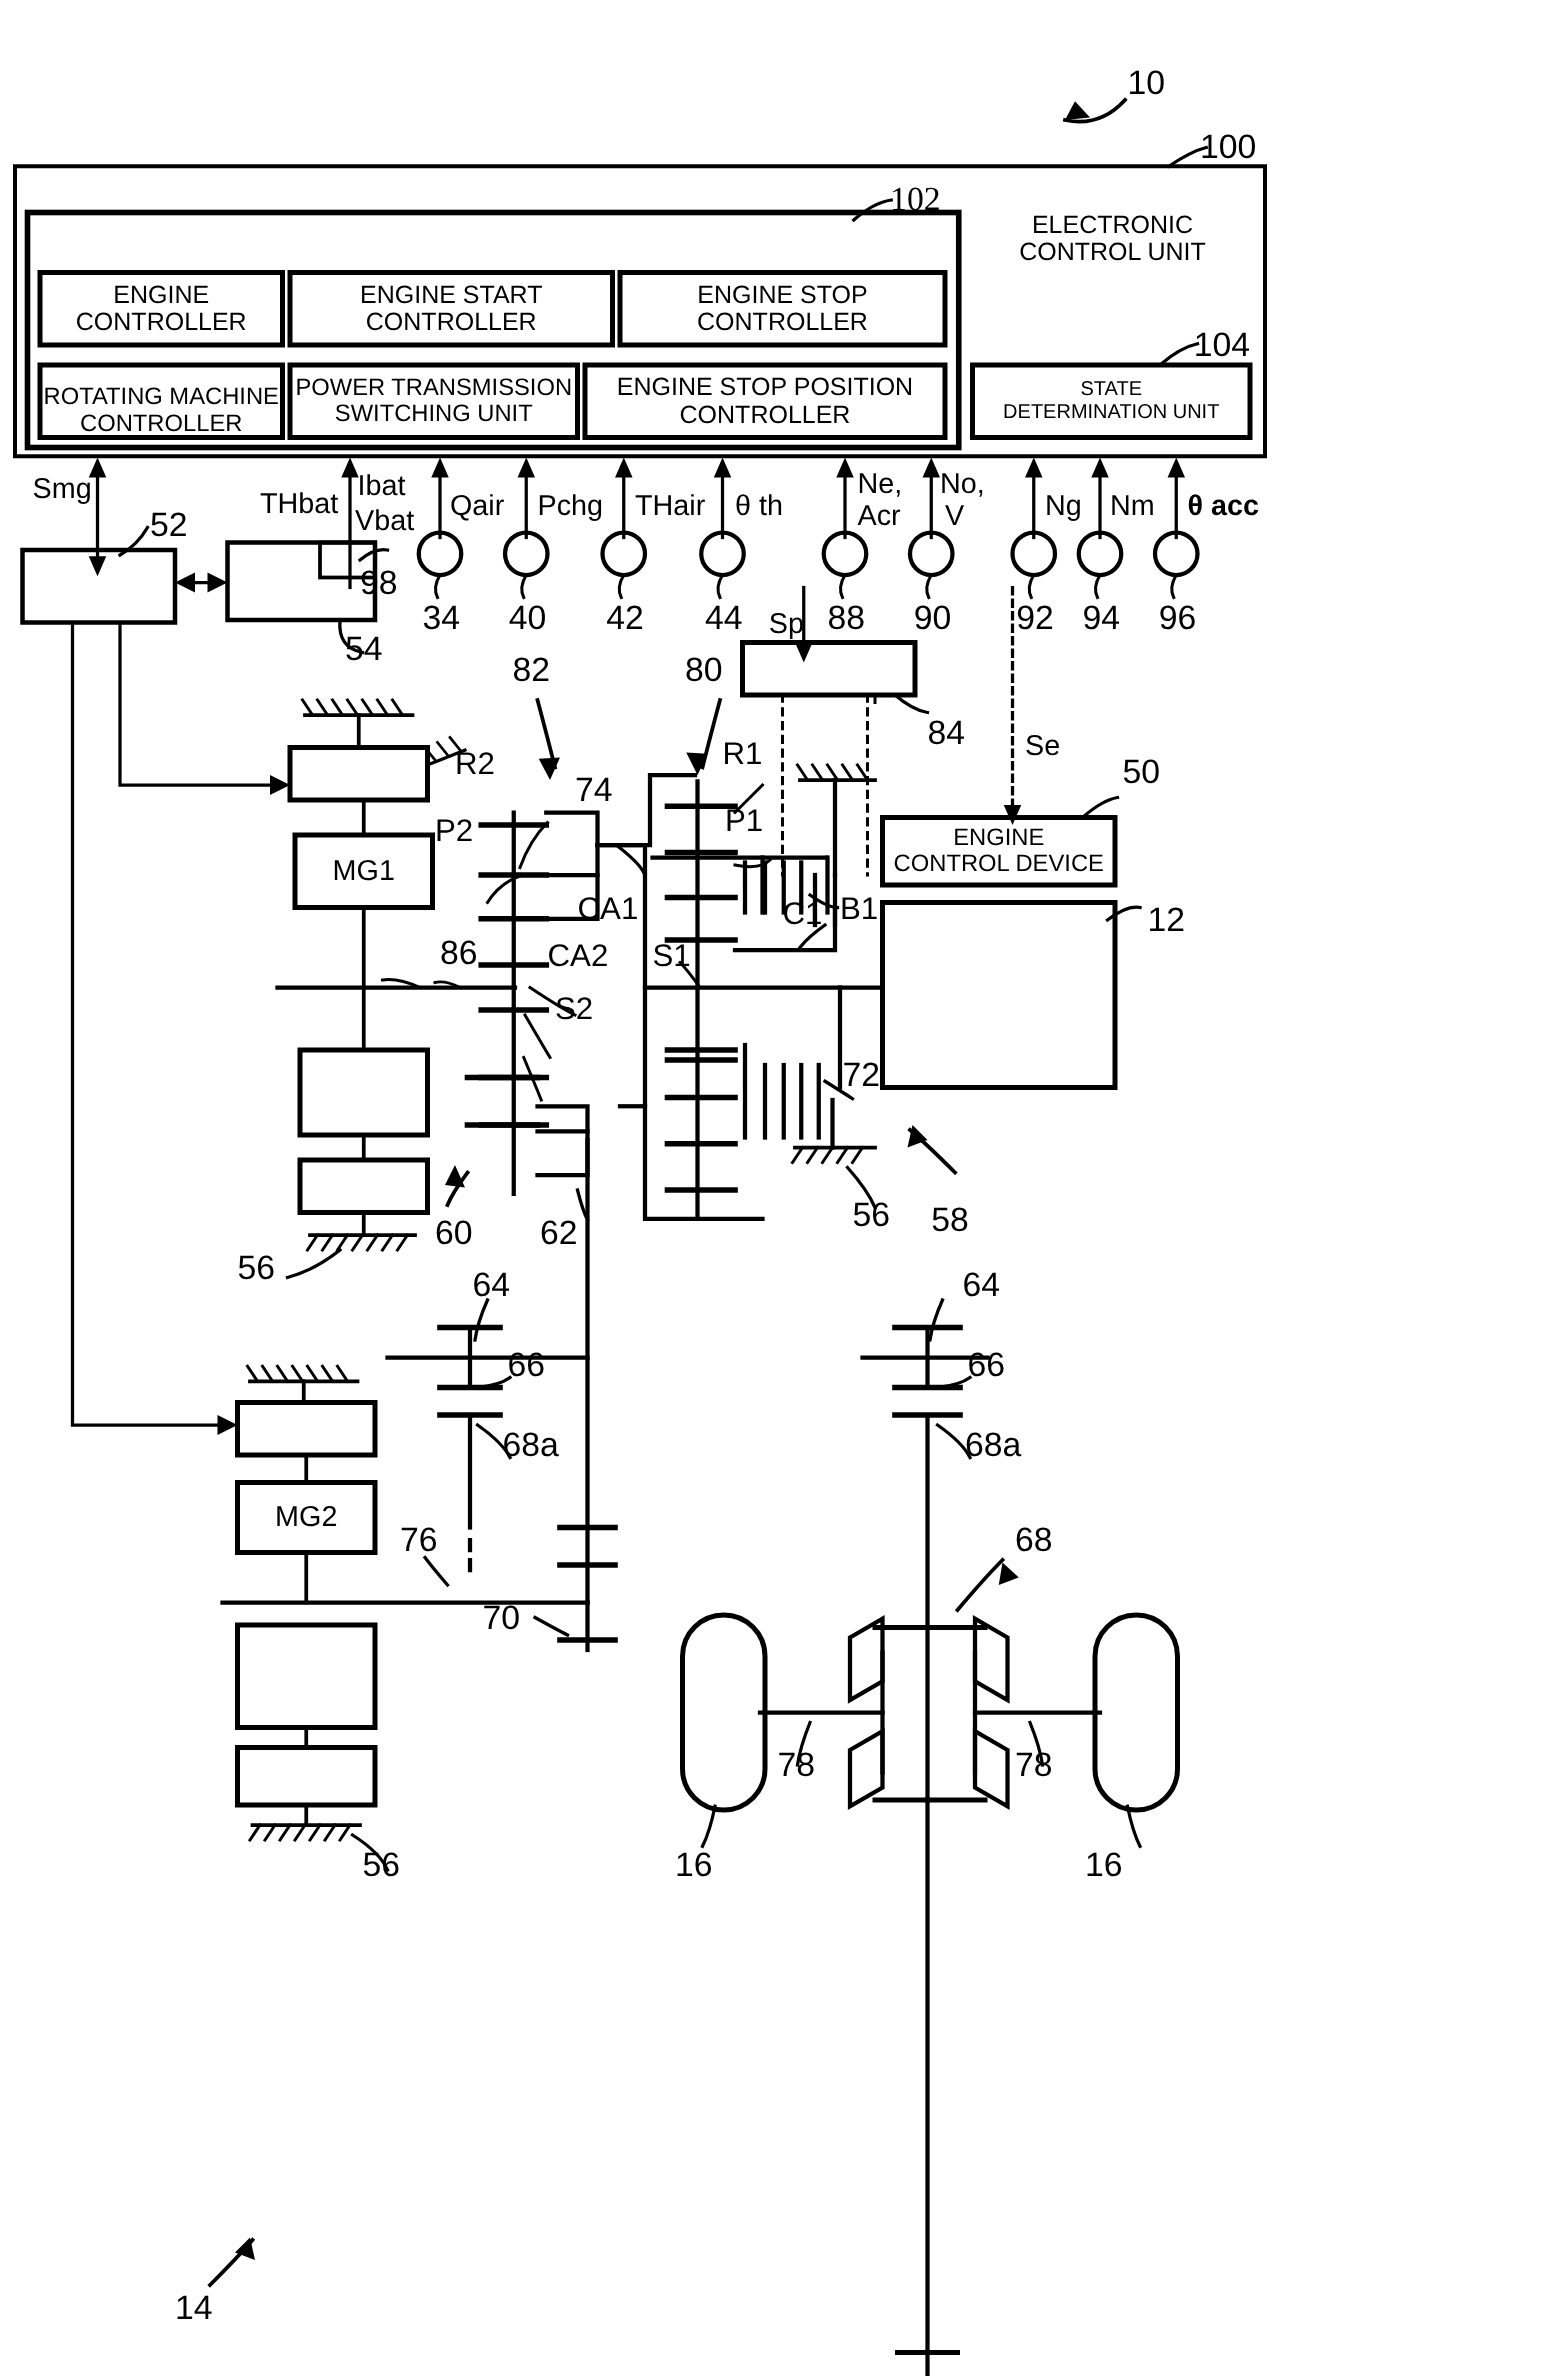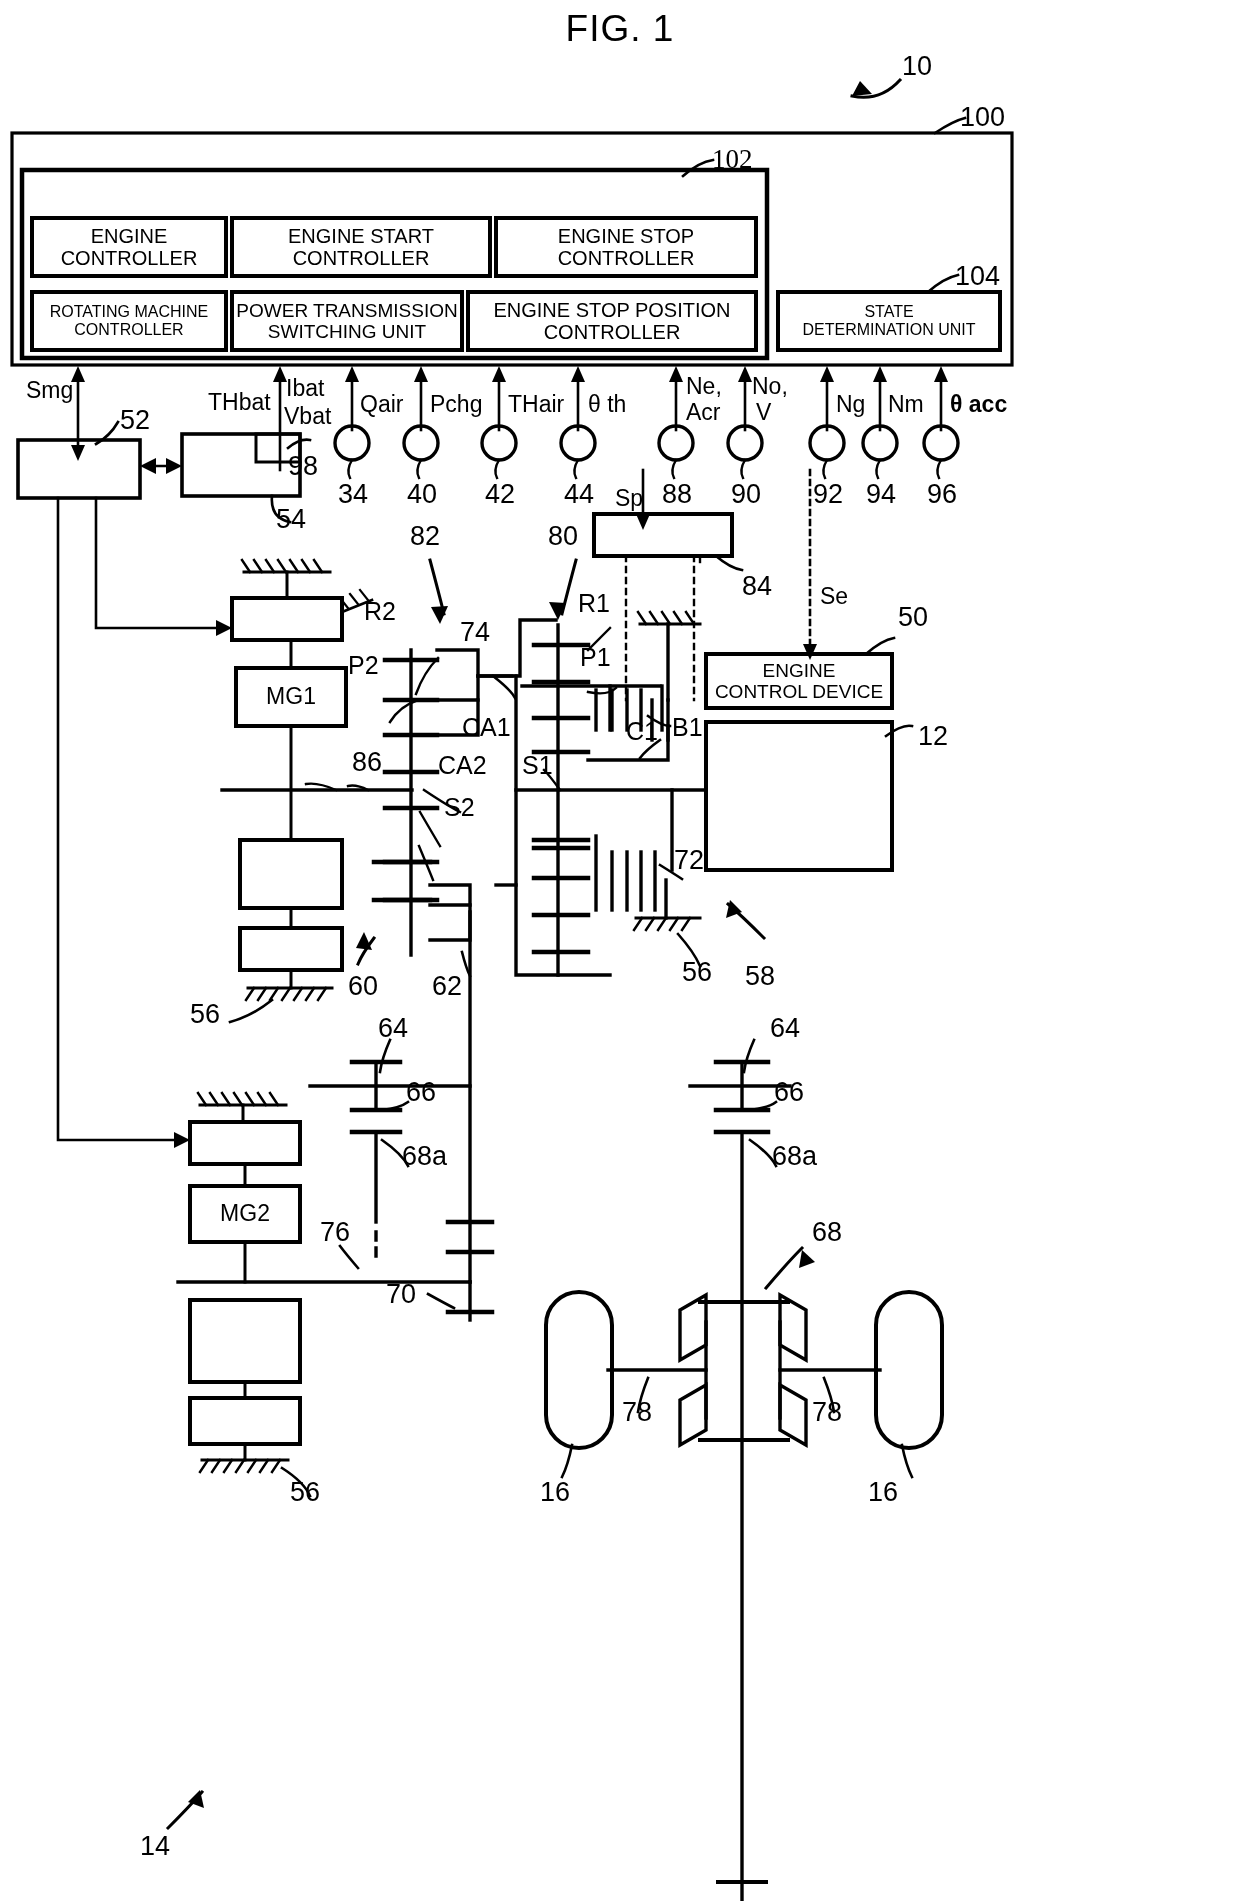--- a/index.html
+++ b/index.html
@@ -16,21 +16,20 @@
   .boxtxt{position:absolute;display:flex;align-items:center;justify-content:center;
           text-align:center;font-size:20px;line-height:1.12;box-sizing:border-box;}
   .gearlbl{font-size:25px;}
   .mg{font-size:23px;}
 </style>
 </head>
 <body>
 
 <div id="stage">
 
-  <div class="fig-title">FIG. 1</div>
 
   <svg width="1240" height="1901" viewBox="0 0 1240 1901">
     <g fill="none" stroke="#000" stroke-width="3.2" stroke-linecap="square">
 
       <rect x="12" y="133" width="1000" height="232" stroke-width="3.2"></rect>
 
       <path d="M852 96 q28 6 48 -16" stroke-width="3"></path>
       <path d="M852 96 l20 -2 l-12 -13 z" fill="#000" stroke="none"></path>
 
       <path d="M935 133 q18 -12 30 -15" stroke-width="2.6"></path>
@@ -316,36 +315,40 @@
       <path d="M268 598 L268 640" stroke-width="0"></path>
 
       <path d="M342 612 L372 600" stroke-width="2.6"></path>
       <path d="M348 608 l-8 -10 M358 604 l-8 -10 M368 600 l-8 -10" stroke-width="2.2"></path>
 
       <path d="M700 556 L700 562" stroke-width="2.4"></path>
 
     </g>
   </svg>
 
+  <div class="boxtxt" style="left:768px;top:163px;width:244px;height:56px;flex-direction:column;">
+    <span>ELECTRONIC</span>
+    <span>CONTROL UNIT</span>
+  </div>
 
 
   <div class="boxtxt" style="left:32px;top:218px;width:194px;height:58px;flex-direction:column;">
     <span>ENGINE</span>
     <span>CONTROLLER</span>
   </div>
   <div class="boxtxt" style="left:232px;top:218px;width:258px;height:58px;flex-direction:column;justify-content:center;">
     <span>ENGINE START</span>
     <span>CONTROLLER</span>
   </div>
   <div class="boxtxt" style="left:496px;top:218px;width:260px;height:58px;flex-direction:column;">
     <span>ENGINE STOP</span>
     <span>CONTROLLER</span>
   </div>
 
-  <div class="boxtxt" style="left:32px;top:292px;width:194px;height:58px;flex-direction:column;font-size:16px;">
+  <div class="boxtxt" style="left:32px;top:292px;width:194px;height:58px;flex-direction:column;font-size:19px;justify-content:flex-end;">
     <span>ROTATING MACHINE</span>
     <span>CONTROLLER</span>
   </div>
   <div class="boxtxt" style="left:232px;top:292px;width:230px;height:58px;flex-direction:column;font-size:19px;">
     <span>POWER TRANSMISSION</span>
     <span>SWITCHING UNIT</span>
   </div>
   <div class="boxtxt" style="left:468px;top:292px;width:288px;height:58px;flex-direction:column;">
     <span>ENGINE STOP POSITION</span>
     <span>CONTROLLER</span>

